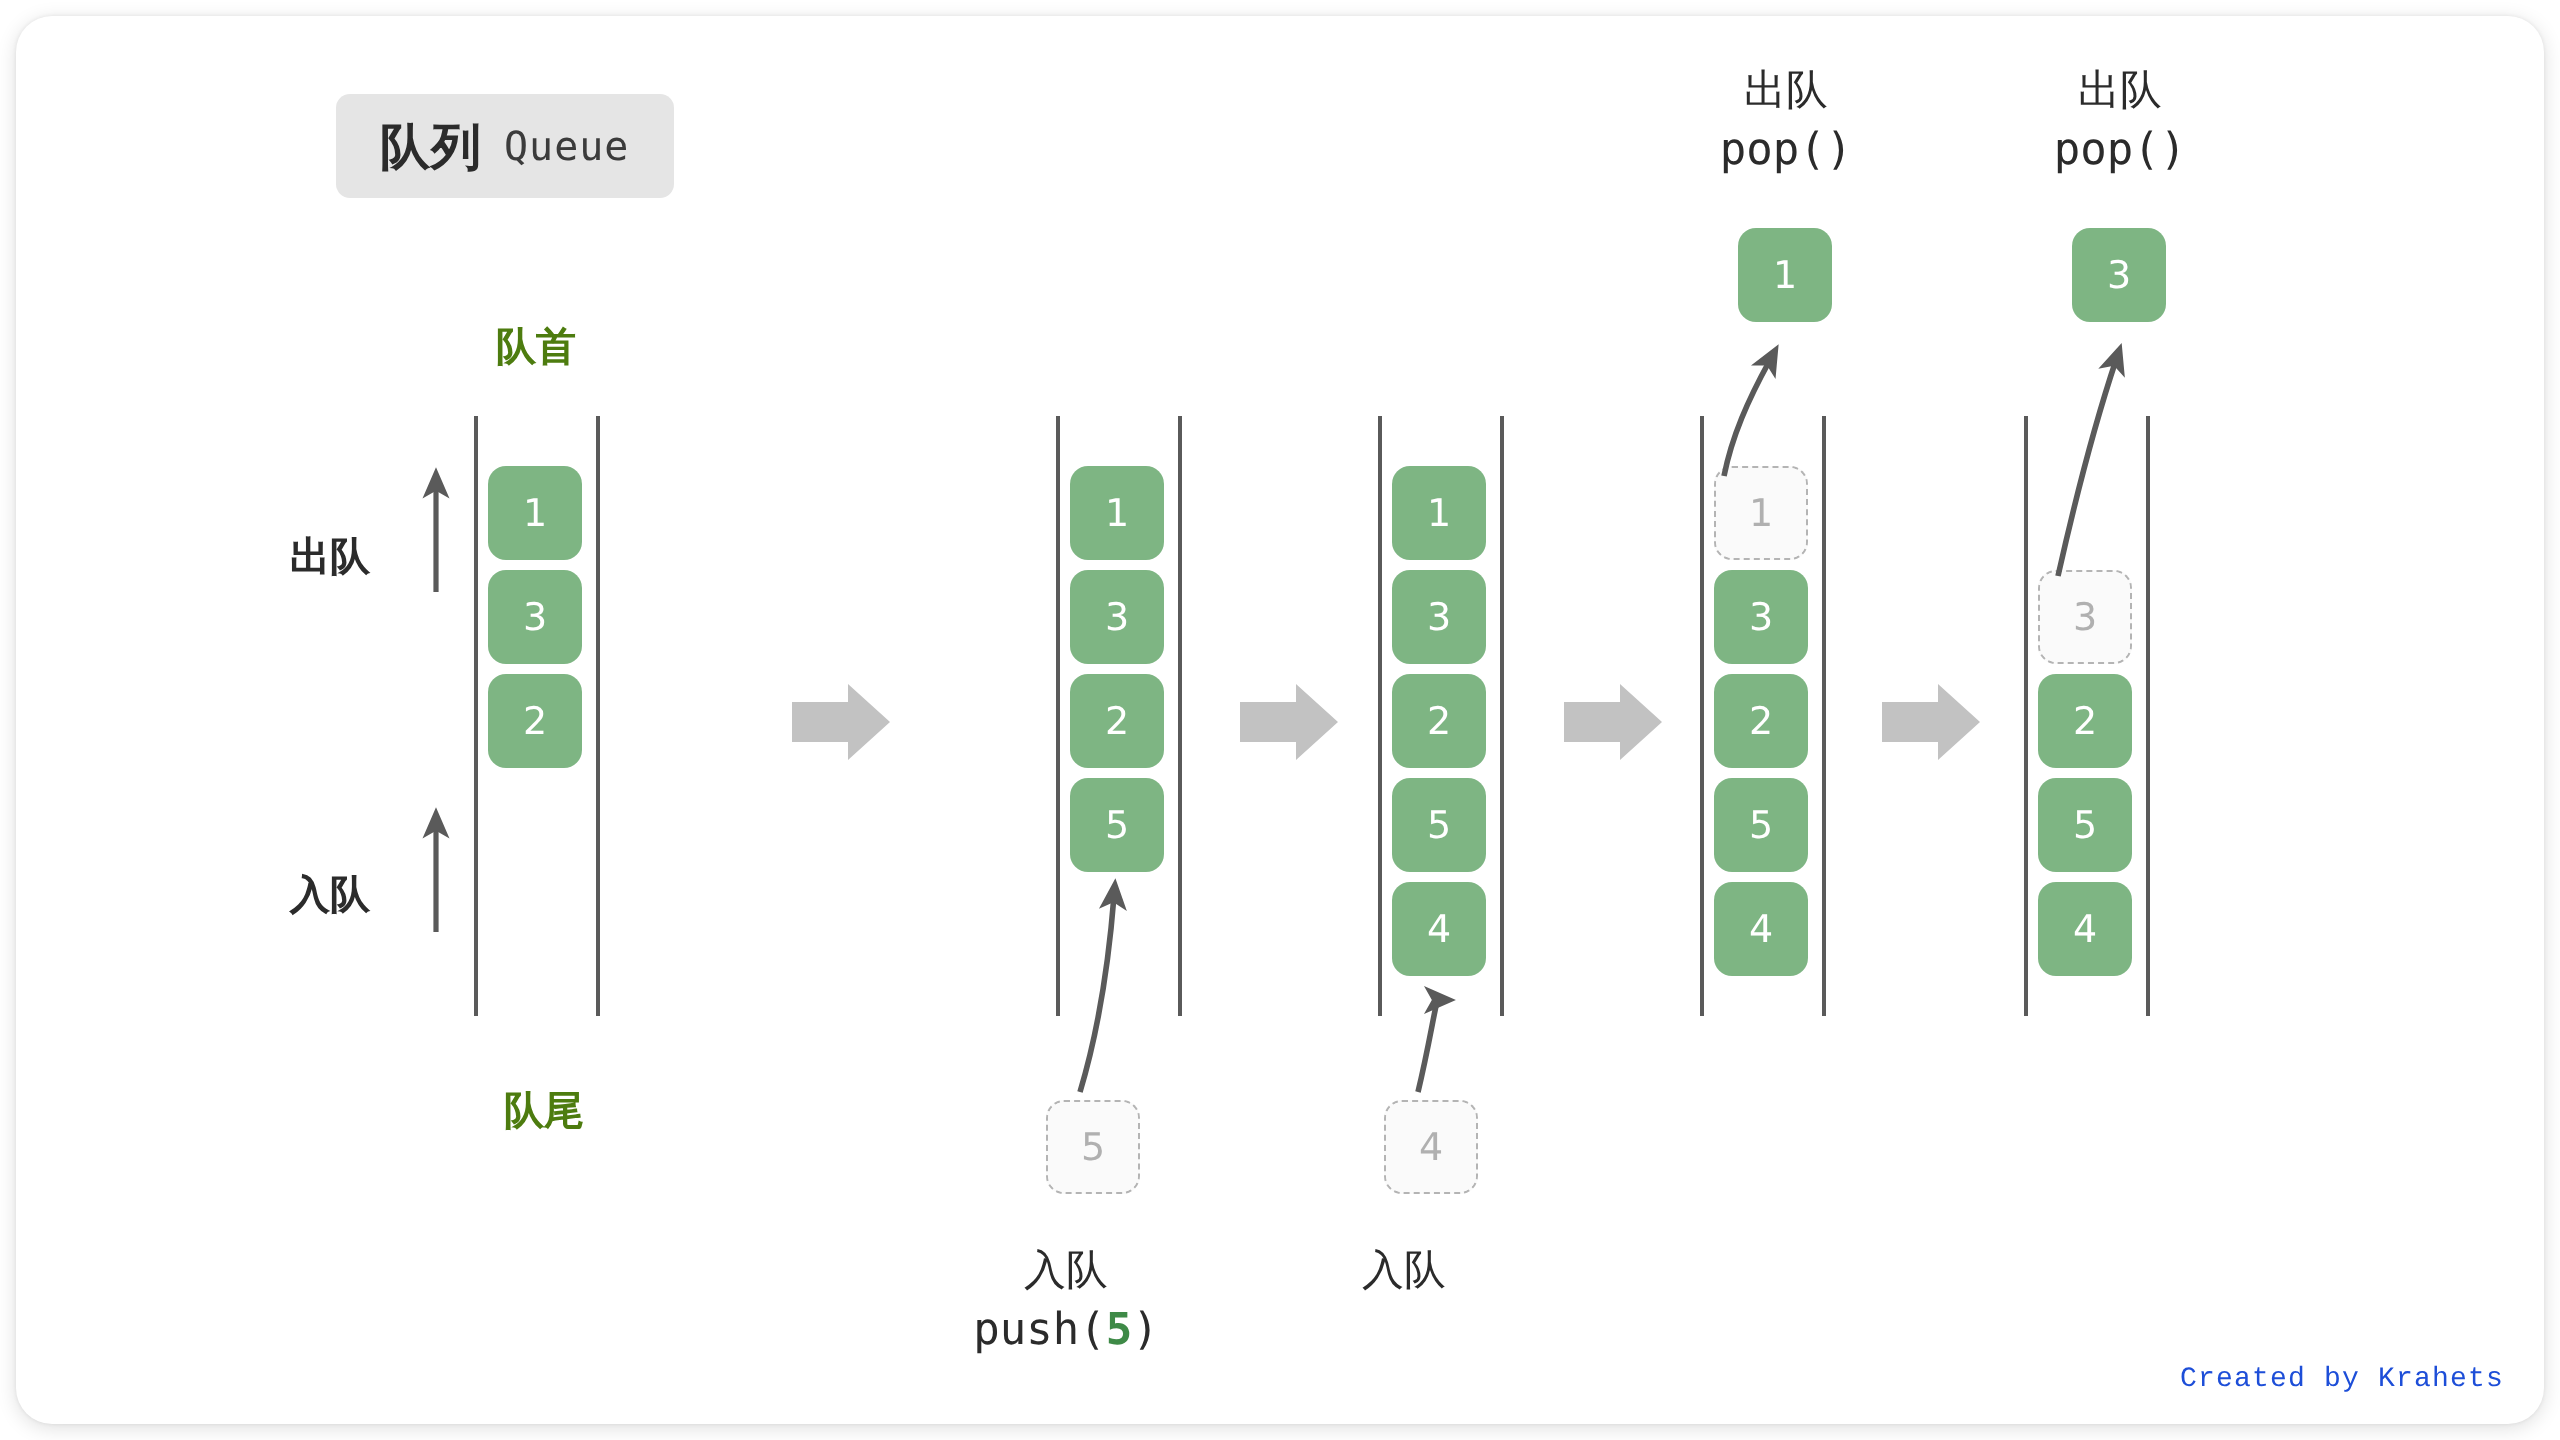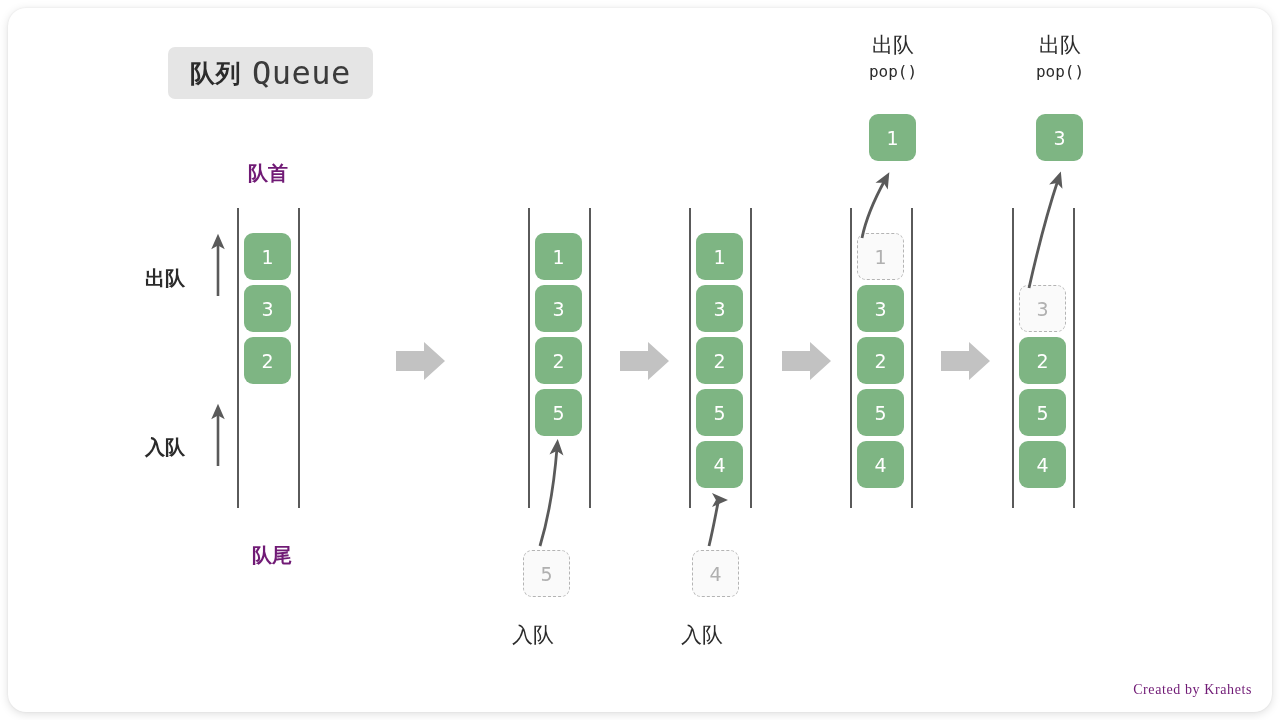--- a/index.html
+++ b/index.html
@@ -47,32 +47,32 @@
   }
   .title-cn {
     font-family: "DejaVu Sans", "Liberation Sans", sans-serif;
     font-size: 25px;
     font-weight: bold;
     color: #2b2b2b;
     letter-spacing: 0.5px;
   }
   .title-en {
     font-family: "DejaVu Sans Mono", "Liberation Mono", monospace;
-    font-size: 32px;
+    font-size: 20px;
     color: #3b3b3b;
     letter-spacing: 0.5px;
   }
 
   
   .col-caption {
     position: absolute;
     font-family: "DejaVu Sans", "Liberation Sans", sans-serif;
     font-size: 20px;
     font-weight: bold;
-    color: #701a75;
+    color: #4d7c0f;
     white-space: nowrap;
     text-align: center;
   }
 
   
   .side-label {
     position: absolute;
     font-family: "DejaVu Sans", "Liberation Sans", sans-serif;
     font-size: 20px;
     font-weight: bold;
@@ -119,21 +119,21 @@
   }
   .op-caption .op-cn {
     display: block;
     font-family: "DejaVu Sans", "Liberation Sans", sans-serif;
     font-size: 21px;
     color: #2b2b2b;
   }
   .op-caption .op-code {
     display: block;
     font-family: "DejaVu Sans Mono", "Liberation Mono", monospace;
-    font-size: 16px;
+    font-size: 22px;
     color: #2b2b2b;
   }
   .op-caption .op-code .arg {
     color: #3e8a47;
     font-weight: bold;
   }
 
   
   #arrows {
     position: absolute;
@@ -142,23 +142,23 @@
     width: 1280px;
     height: 720px;
     pointer-events: none;
   }
 
   
   .credit {
     position: absolute;
     right: 28px;
     bottom: 22px;
-    font-family: Liberation Serif, serif;
+    font-family: Liberation Mono, monospace;
     font-size: 14px;
-    color: #701a75;
+    color: #1d4ed8;
     letter-spacing: 0.6px;
     white-space: nowrap;
     margin-left: 42px;
   }
 </style>
 </head>
 <body>
 
 <div id="canvas">
   <div class="card"></div>
@@ -216,20 +216,21 @@
   <div class="cell filled" style="left:1019px; top:441px;">4</div>
 
   <div class="cell ghost" style="left:523px; top:550px;">5</div>
   <div class="cell ghost" style="left:692px; top:550px;">4</div>
 
   <div class="cell filled" style="left:869px; top:114px;">1</div>
   <div class="cell filled" style="left:1036px; top:114px;">3</div>
 
   <div class="op-caption" style="left:443px; top:620px; width:180px;">
     <span class="op-cn">入队</span>
+    <span class="op-code"><span>push(</span><span class="arg">5</span><span>)</span></span>
   </div>
 
   <div class="op-caption" style="left:612px; top:620px; width:180px;">
     <span class="op-cn">入队</span>
   </div>
 
   <div class="op-caption" style="left:803px; top:30px; width:180px;">
     <span class="op-cn">出队</span>
     <span class="op-code"><span>pop(</span><span class="arg"></span><span>)</span></span>
   </div>

